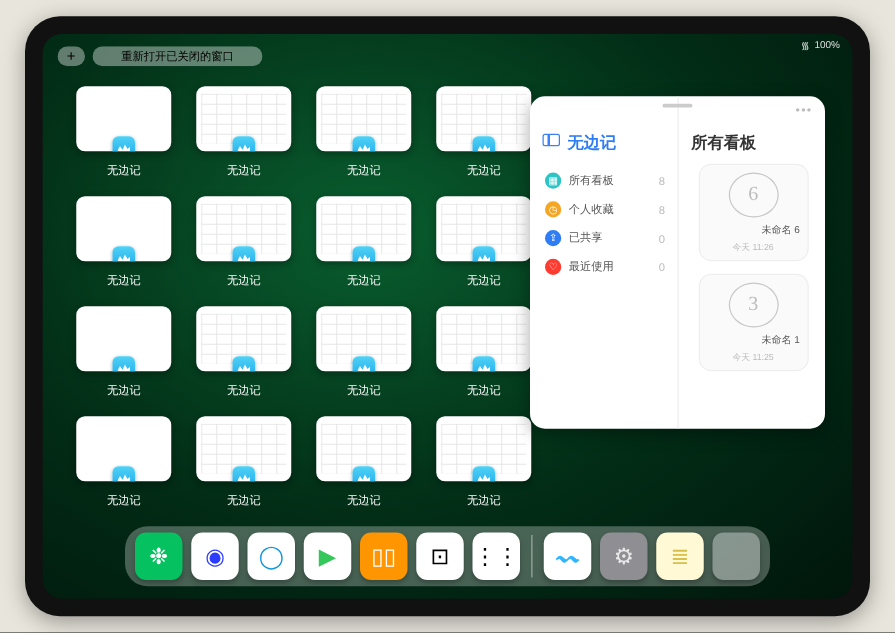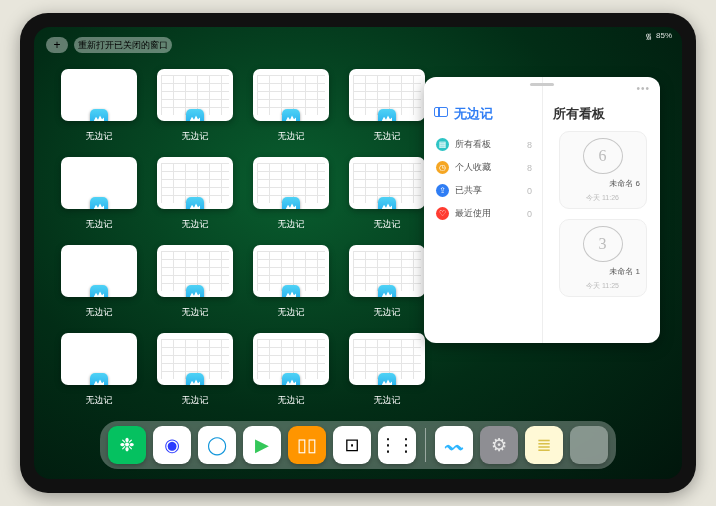--- a/index.html
+++ b/index.html
@@ -45,21 +45,21 @@
   .top-btn {
     position: absolute;
     top: 10px;
     display: inline-flex;
     align-items: center;
     height: 16px;
     border-radius: 10px;
     background: rgba(255,255,255,.38);
     color: #000;
     font-size: 9px;
-    padding: 0 4px;
+    padding: 0 23px;
     backdrop-filter: blur(4px);
   }
   .plus-btn { left: 12px; width: 22px; justify-content: center; font-size: 12px; padding:0; }
   .reopen-btn { left: 40px; }
   
   .thumb-grid {
     position: absolute;
     top: 42px;
     left: 26px;
     display: grid;
@@ -196,21 +196,21 @@
   .app.small-grid span{border-radius:3px;}
 </style>
 </head>
 <body>
 
 <div class="ipad">
   <div class="screen">
 
     <div class="status">
       <span>᯾</span>
-      <span>85%</span>
+      <span>100%</span>
     </div>
 
     <div class="top-btn plus-btn">+</div>
     <div class="top-btn reopen-btn">重新打开已关闭的窗口</div>
 
     <div class="thumb-grid" id="thumb-grid">
         <div class="thumb">
           <div class="card ">
             <div class="appbadge"></div>
           </div>

